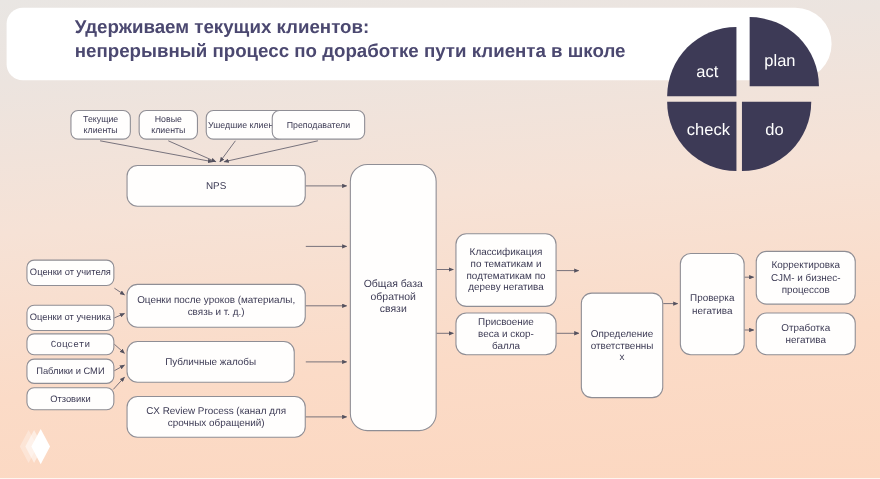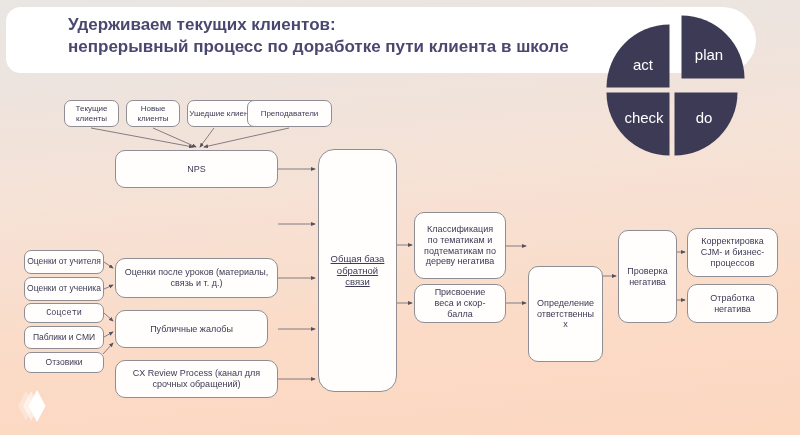--- a/index.html
+++ b/index.html
@@ -23,26 +23,26 @@
   }
   .a1{left:64px;top:100px;width:55px;height:27px;border-radius:7px;font-size:8px;}
   .a2{left:126px;top:100px;width:54px;height:27px;border-radius:7px;font-size:8px;}
   .a3{left:187px;top:100px;width:73px;height:27px;border-radius:7px;font-size:8px;}
   .a4{left:247px;top:100px;width:85px;height:27px;border-radius:7px;font-size:8px;}
   .nps{left:115px;top:150px;width:163px;height:38px;border-radius:10px;font-size:9px;}
   .refunds{left:115px;top:205px;width:163px;height:38px;border-radius:10px;font-size:9px;}
   .lessons{left:115px;top:258px;width:163px;height:40px;border-radius:10px;font-size:9px;padding:2px 8px;}
   .complaints{left:115px;top:310px;width:153px;height:38px;border-radius:10px;font-size:9px;}
   .cx{left:115px;top:360px;width:163px;height:38px;border-radius:10px;font-size:9px;padding:2px 8px;}
-  .teacher{left:24px;top:250px;width:80px;height:24px;border-radius:7px;font-size:8.5px;line-height:1.15;}
+  .teacher{left:24px;top:236px;width:80px;height:24px;border-radius:7px;font-size:8.5px;line-height:1.15;}
   .student{left:24px;top:277px;width:80px;height:24px;border-radius:7px;font-size:8.5px;line-height:1.15;}
   .social{left:24px;top:303px;width:80px;height:20px;border-radius:7px;font-size:8.5px;font-family:Liberation Mono, monospace;}
   .media{left:24px;top:326px;width:80px;height:23px;border-radius:7px;font-size:8.5px;line-height:1.15;}
   .reviews{left:24px;top:352px;width:80px;height:21px;border-radius:7px;font-size:8.5px;}
-  .base{left:318px;top:149px;width:79px;height:243px;border-radius:16px;font-size:9.5px;padding:0 10px;text-decoration:underline;}
+  .base{left:318px;top:149px;width:79px;height:243px;border-radius:16px;font-size:9.5px;padding:0 10px;}
   .classification{left:414px;top:212px;width:92px;height:67px;border-radius:10px;font-size:9px;padding:2px 8px;}
   .weight{left:414px;top:284px;width:92px;height:39px;border-radius:10px;font-size:9px;padding:2px 10px;}
   .owner{left:528px;top:228px;width:75px;height:96px;border-radius:10px;font-size:9px;padding:2px 6px;overflow-wrap:anywhere;margin-top:38px;}
   .checkneg{left:618px;top:230px;width:59px;height:93px;border-radius:10px;font-size:9px;padding:2px 6px;overflow-wrap:anywhere;}
   .cjm{left:687px;top:228px;width:91px;height:49px;border-radius:10px;font-size:9px;padding:2px 8px;}
   .workneg{left:687px;top:284px;width:91px;height:39px;border-radius:10px;font-size:9px;padding:2px 8px;}
   .connectors,.pdca-svg,.logo-svg{position:absolute;pointer-events:none;}
   .connectors{left:0;top:0;}
   .pdca-svg{left:598px;top:12px;}
   .logo-svg{left:10px;top:388px;}

